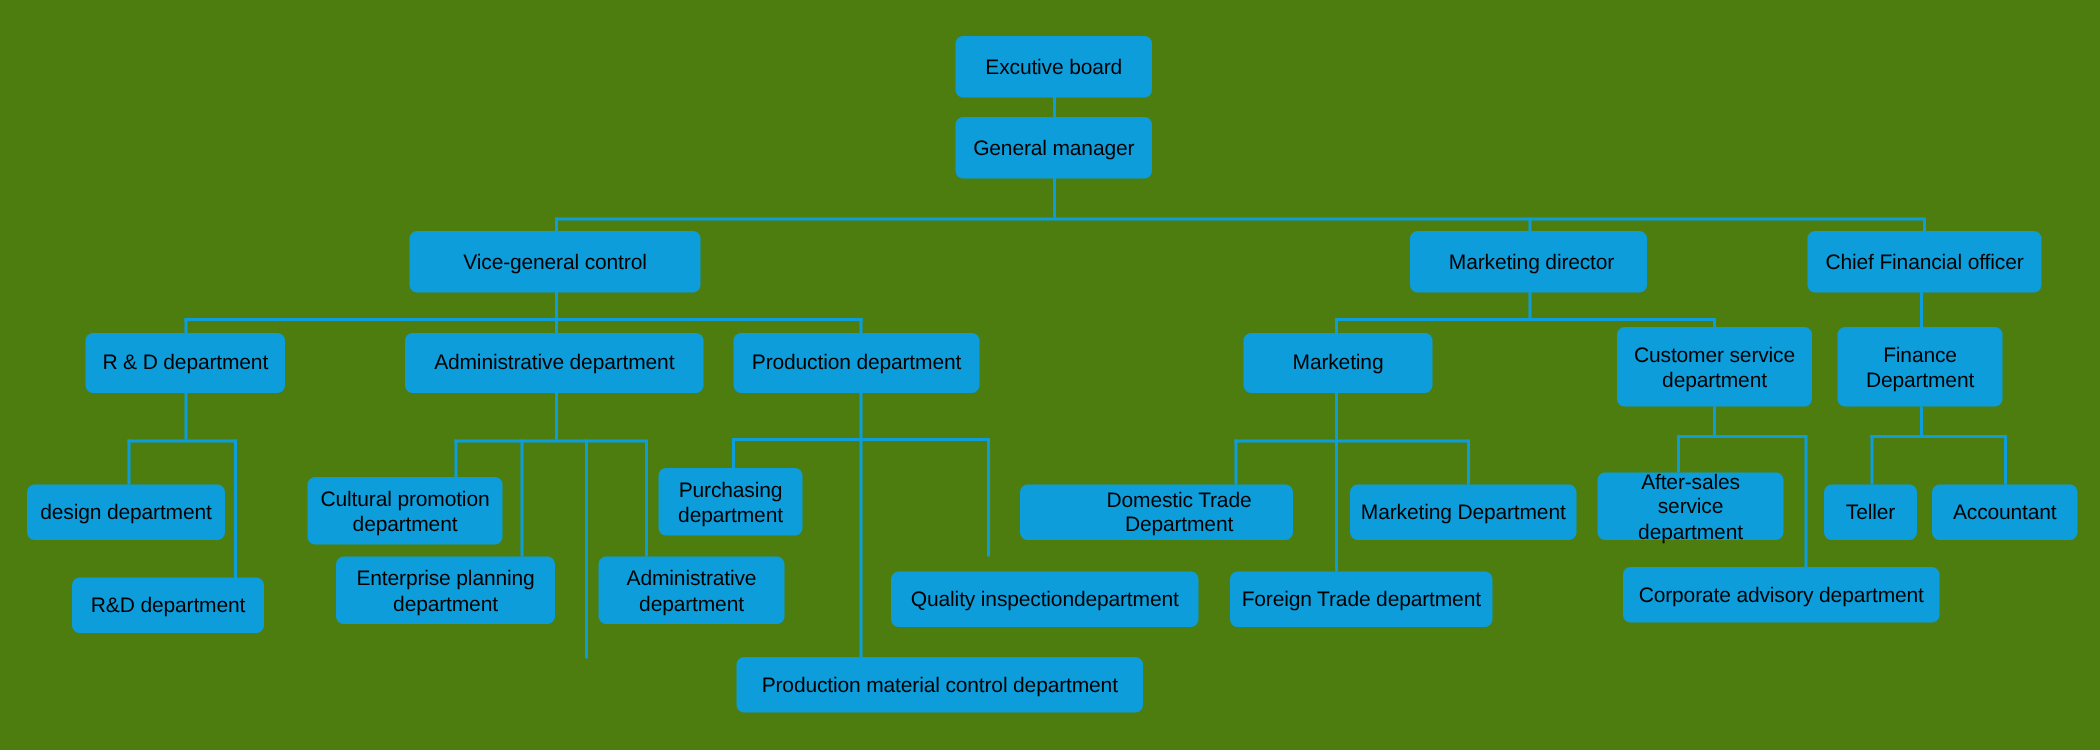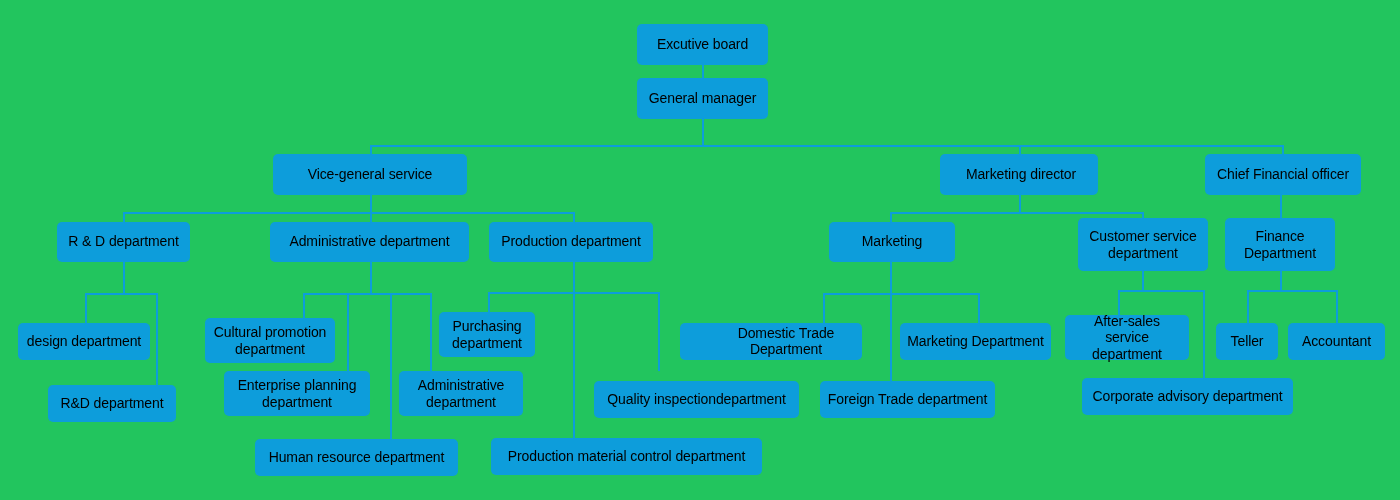--- a/index.html
+++ b/index.html
@@ -1,17 +1,17 @@
 <!DOCTYPE html>
 <html><head>
 <meta charset="utf-8">
 <style>
   html,body{margin:0;padding:0;background:#ffffff;}
   body{font-family:"Liberation Sans",sans-serif;}
-  #canvas{position:relative;width:1400px;height:500px;background:#22c55e;overflow:hidden;}
+  #canvas{position:relative;width:1400px;height:500px;background:#4d7c0f;overflow:hidden;}
   .node{
     position:absolute;
     background:#0d9ddb;
     border-radius:5px;
     color:#000000;
     display:flex;
     align-items:center;
     justify-content:center;
     text-align:center;
     line-height:1.12;
@@ -84,21 +84,21 @@
   <div class="ln v" style="left:1203px;top:290px;height:88px;"></div>
 
   <div class="ln v" style="left:1280px;top:271px;height:19px;"></div>
   <div class="ln h" style="left:1247px;top:290px;width:90px;"></div>
   <div class="ln v" style="left:1247px;top:290px;height:33px;"></div>
   <div class="ln v" style="left:1336px;top:290px;height:33px;"></div>
 
   <div class="node" style="left:637px;top:24px;width:131px;height:41px;">Excutive board</div>
   <div class="node" style="left:637px;top:78px;width:131px;height:41px;">General manager</div>
 
-  <div class="node" style="left:273px;top:154px;width:194px;height:41px;">Vice-general  service</div>
+  <div class="node" style="left:273px;top:154px;width:194px;height:41px;">Vice-general  control</div>
   <div class="node" style="left:940px;top:154px;width:158px;height:41px;padding-left:10px;">Marketing   director</div>
   <div class="node" style="left:1205px;top:154px;width:156px;height:41px;">Chief Financial  officer</div>
 
   <div class="node" style="left:57px;top:222px;width:133px;height:40px;">R &amp; D department</div>
   <div class="node" style="left:270px;top:222px;width:199px;height:40px;">Administrative  department</div>
   <div class="node" style="left:489px;top:222px;width:164px;height:40px;">Production  department</div>
   <div class="node" style="left:829px;top:222px;width:126px;height:40px;">Marketing</div>
   <div class="node two-line" style="left:1078px;top:218px;width:130px;height:53px;flex-direction:column;">
     <span>Customer service</span>
     <span>department</span>
@@ -112,21 +112,20 @@
   <div class="node" style="left:48px;top:385px;width:128px;height:37px;">R&amp;D department</div>
 
   <div class="node two-line" style="left:205px;top:318px;width:130px;height:45px;flex-direction:column;justify-content:center;">
     <span>Cultural promotion</span>
     <span>department</span>
   </div>
   <div class="node two-line" style="left:224px;top:371px;width:146px;height:45px;flex-direction:column;">
     <span>Enterprise planning</span>
     <span>department</span>
   </div>
-  <div class="node" style="left:255px;top:439px;width:203px;height:37px;">Human resource department</div>
   <div class="node two-line" style="left:399px;top:371px;width:124px;height:45px;flex-direction:column;">
     <span>Administrative</span>
     <span>department</span>
   </div>
 
   <div class="node two-line" style="left:439px;top:312px;width:96px;height:45px;flex-direction:column;">
     <span>Purchasing</span>
     <span>department</span>
   </div>
   <div class="node" style="left:594px;top:381px;width:205px;height:37px;">Quality  inspectiondepartment</div>

